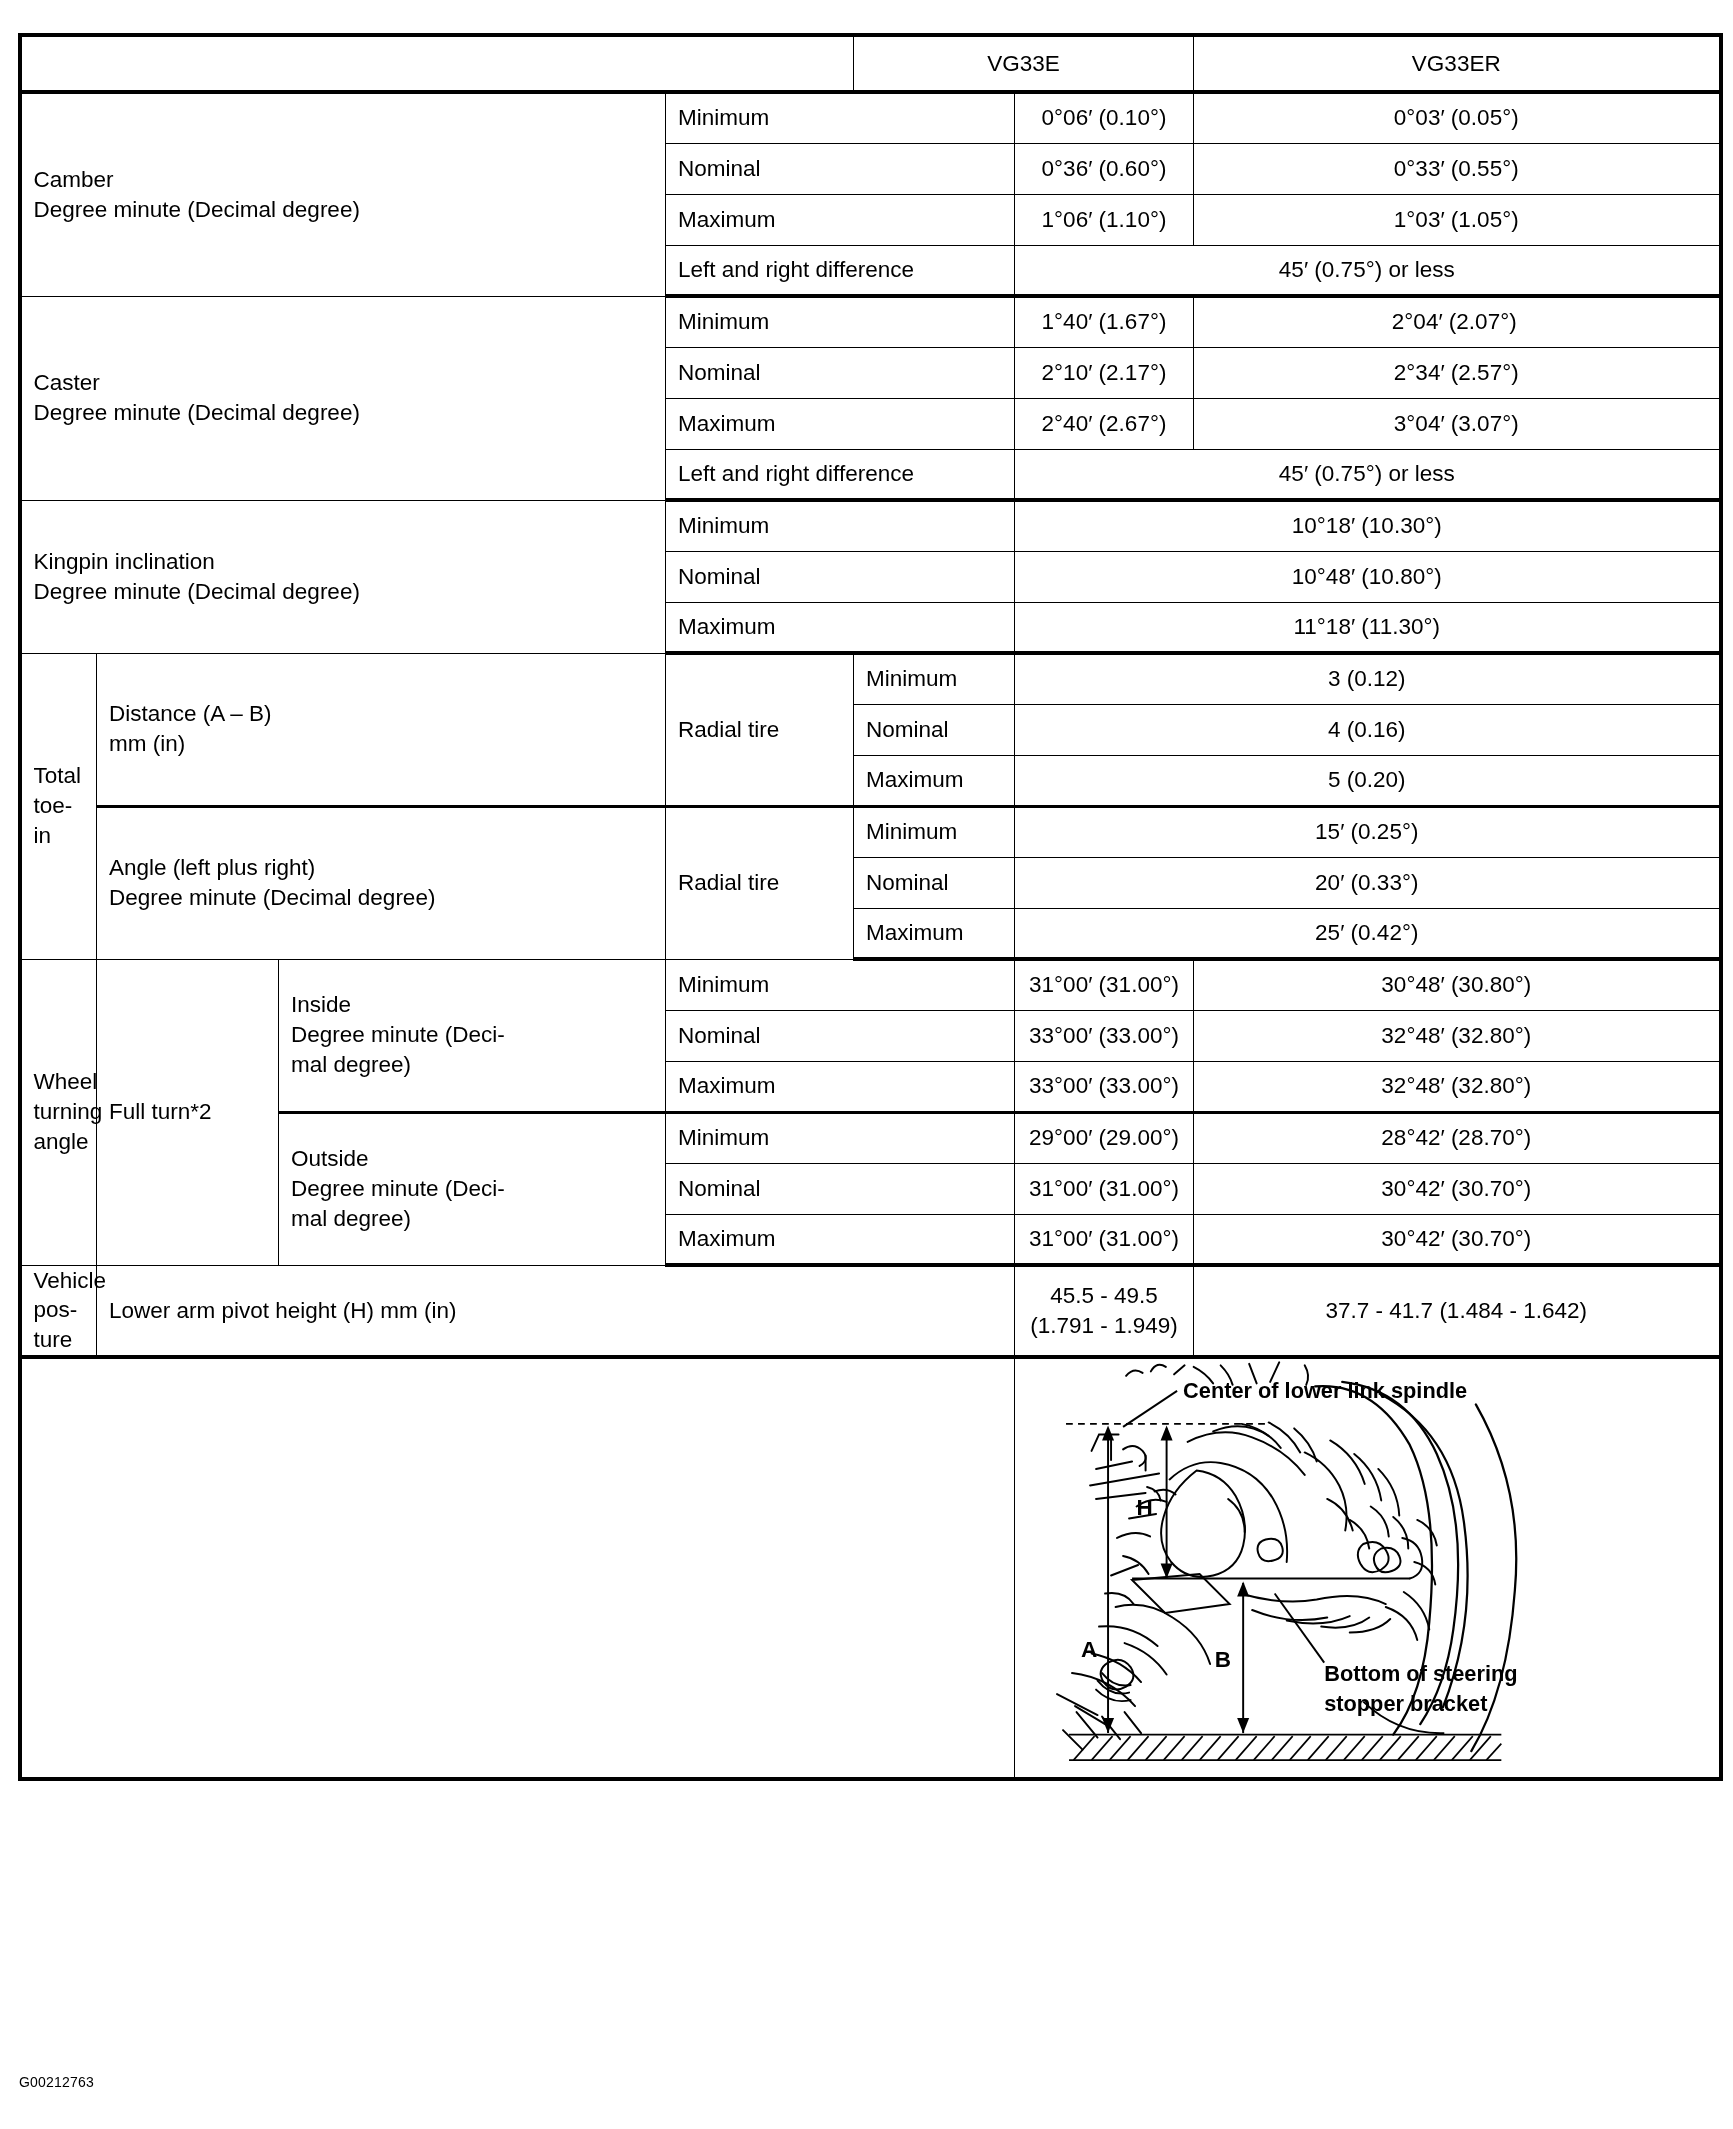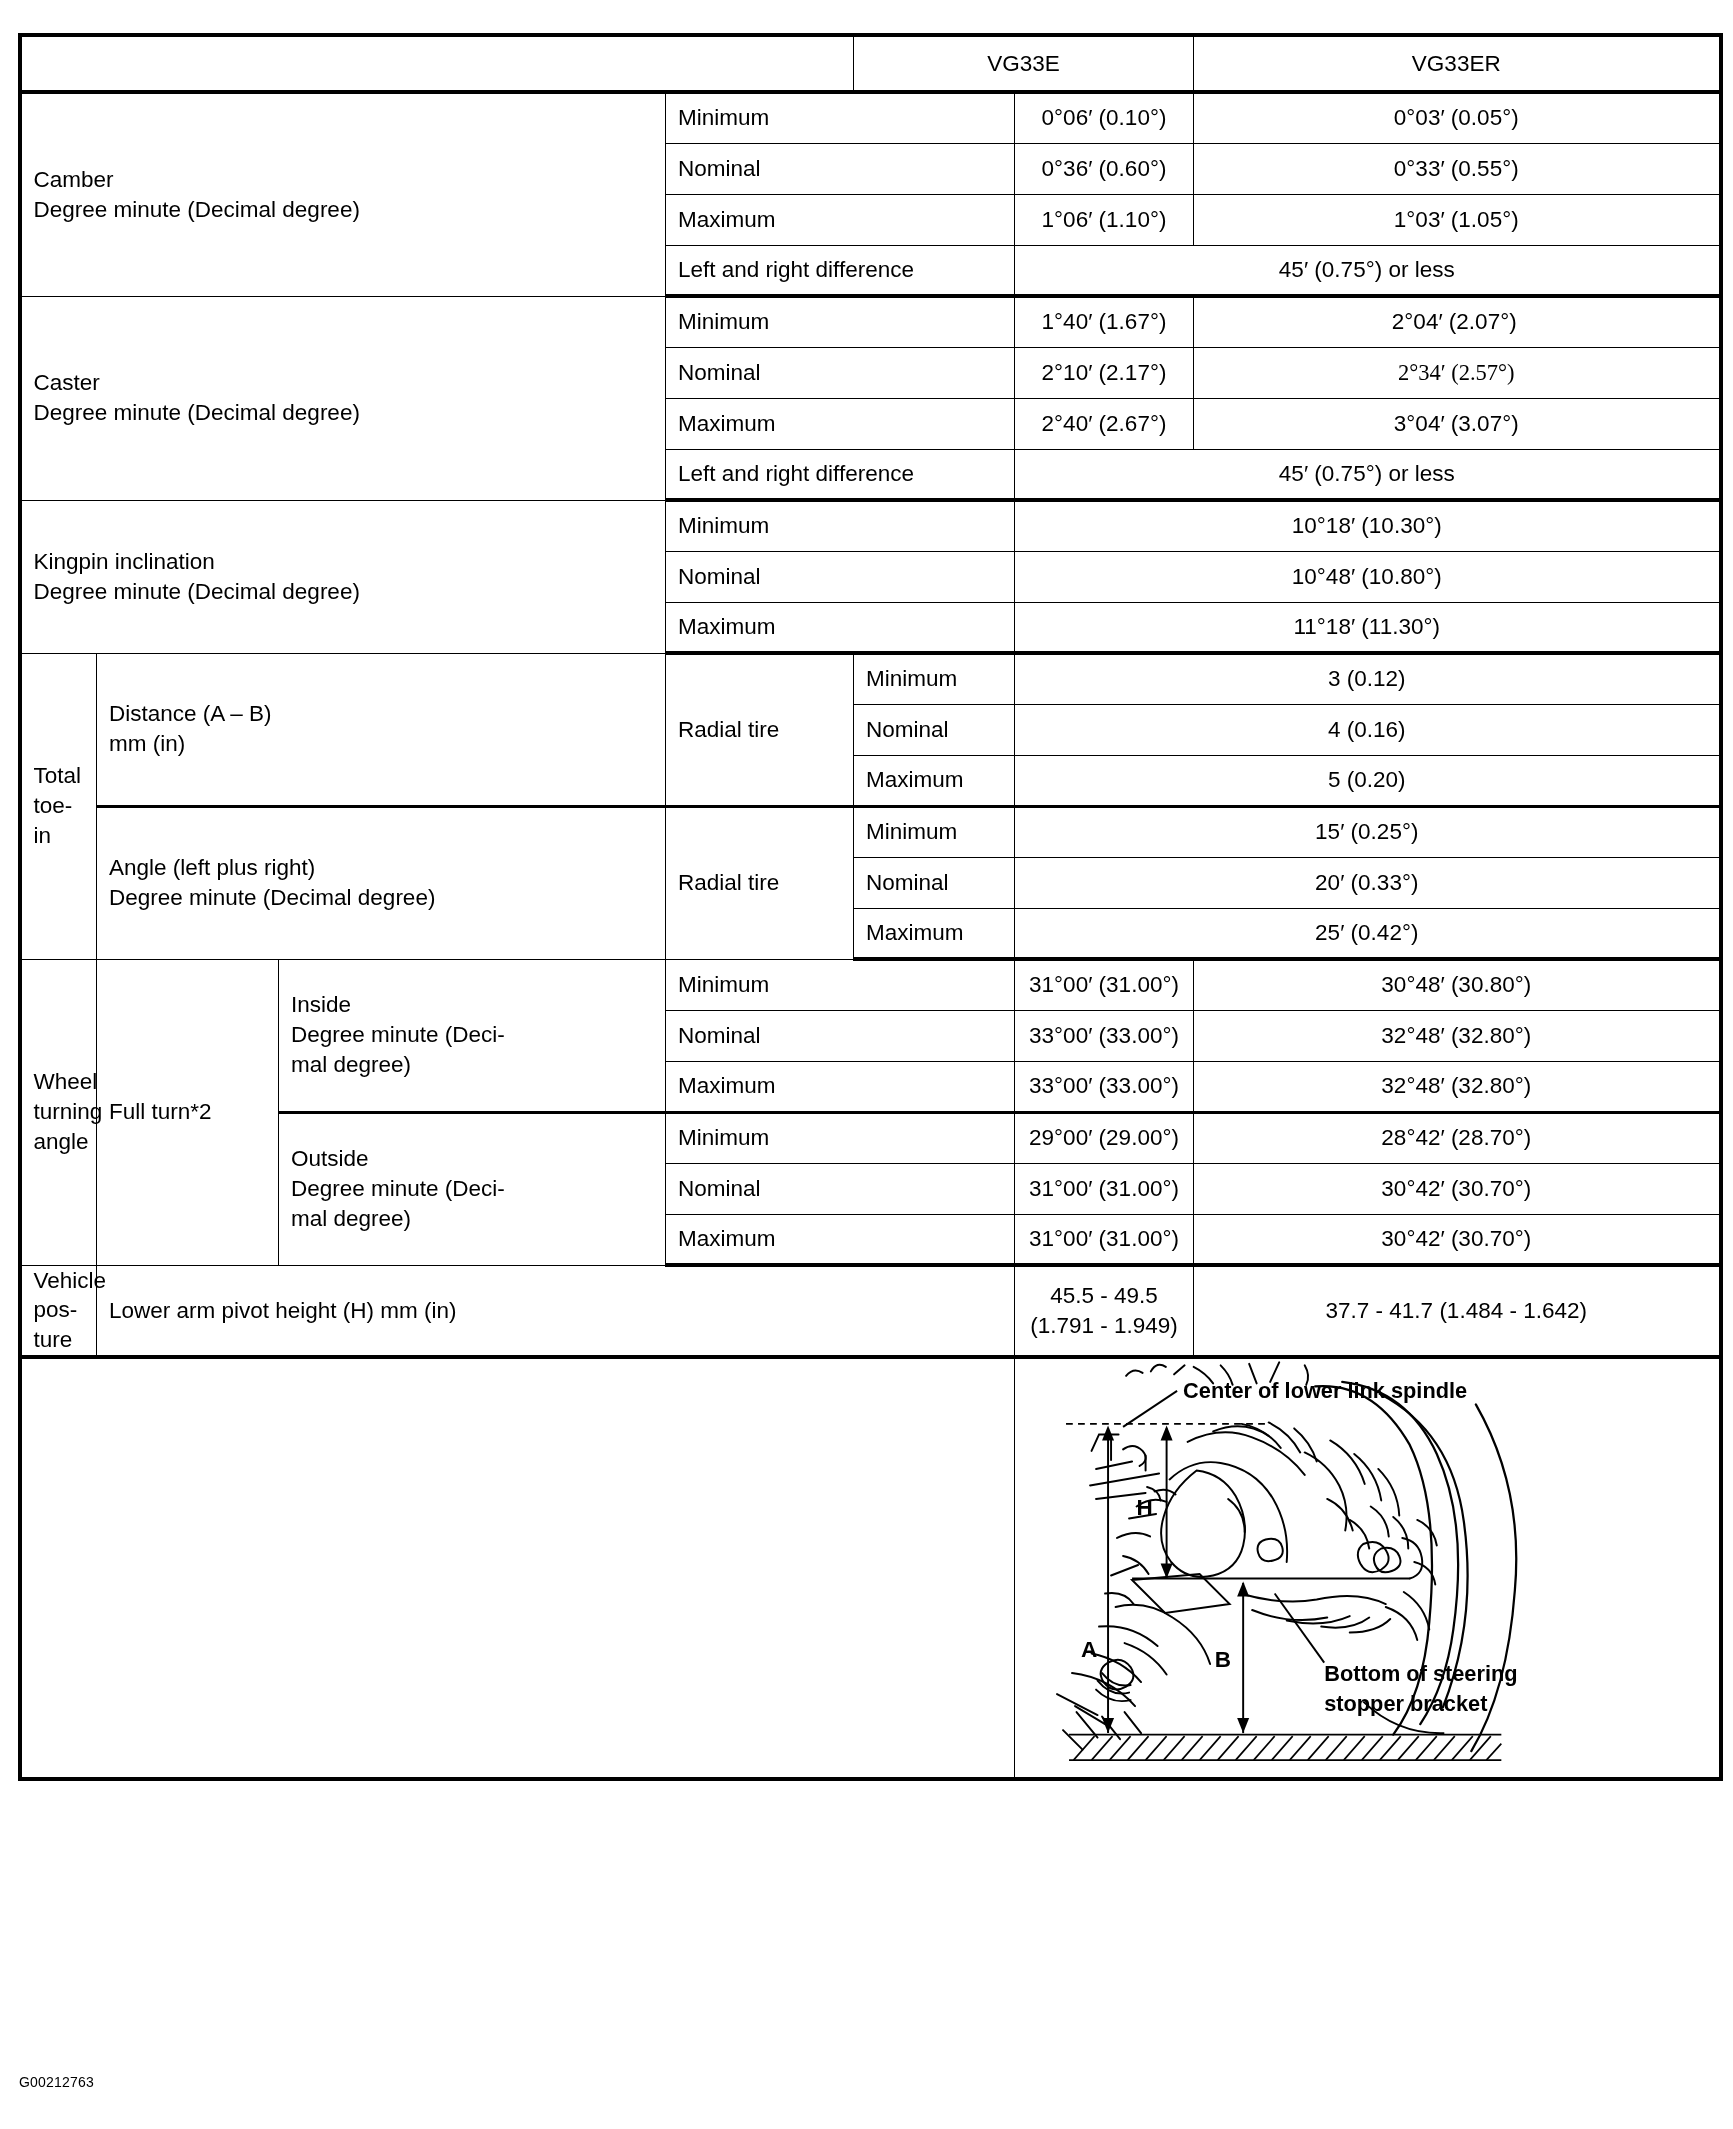--- a/index.html
+++ b/index.html
@@ -131,21 +131,21 @@
           <div>Caster</div>
           <div>Degree minute (Decimal degree)</div>
         </td>
         <td class="c-left" colspan="2">Minimum</td>
         <td class="c-center">1°40′ (1.67°)</td>
         <td class="c-center" style="border-right:4.5px solid #000;padding-left:8px;">2°04′ (2.07°)</td>
       </tr>
       <tr>
         <td class="c-left" colspan="2">Nominal</td>
         <td class="c-center">2°10′ (2.17°)</td>
-        <td class="c-center" style="border-right:4.5px solid #000;font-family:Liberation Serif, serif;">2°34′ (2.57°)</td>
+        <td class="c-center" style="border-right:4.5px solid #000;">2°34′ (2.57°)</td>
       </tr>
       <tr>
         <td class="c-left" colspan="2">Maximum</td>
         <td class="c-center">2°40′ (2.67°)</td>
         <td class="c-center" style="border-right:4.5px solid #000;">3°04′ (3.07°)</td>
       </tr>
       <tr>
         <td class="c-left" colspan="2" style="border-bottom:4.5px solid #000;">Left and right difference</td>
         <td class="c-center" colspan="2" style="border-bottom:4.5px solid #000;border-right:4.5px solid #000;">45′ (0.75°) or less</td>
       </tr>

